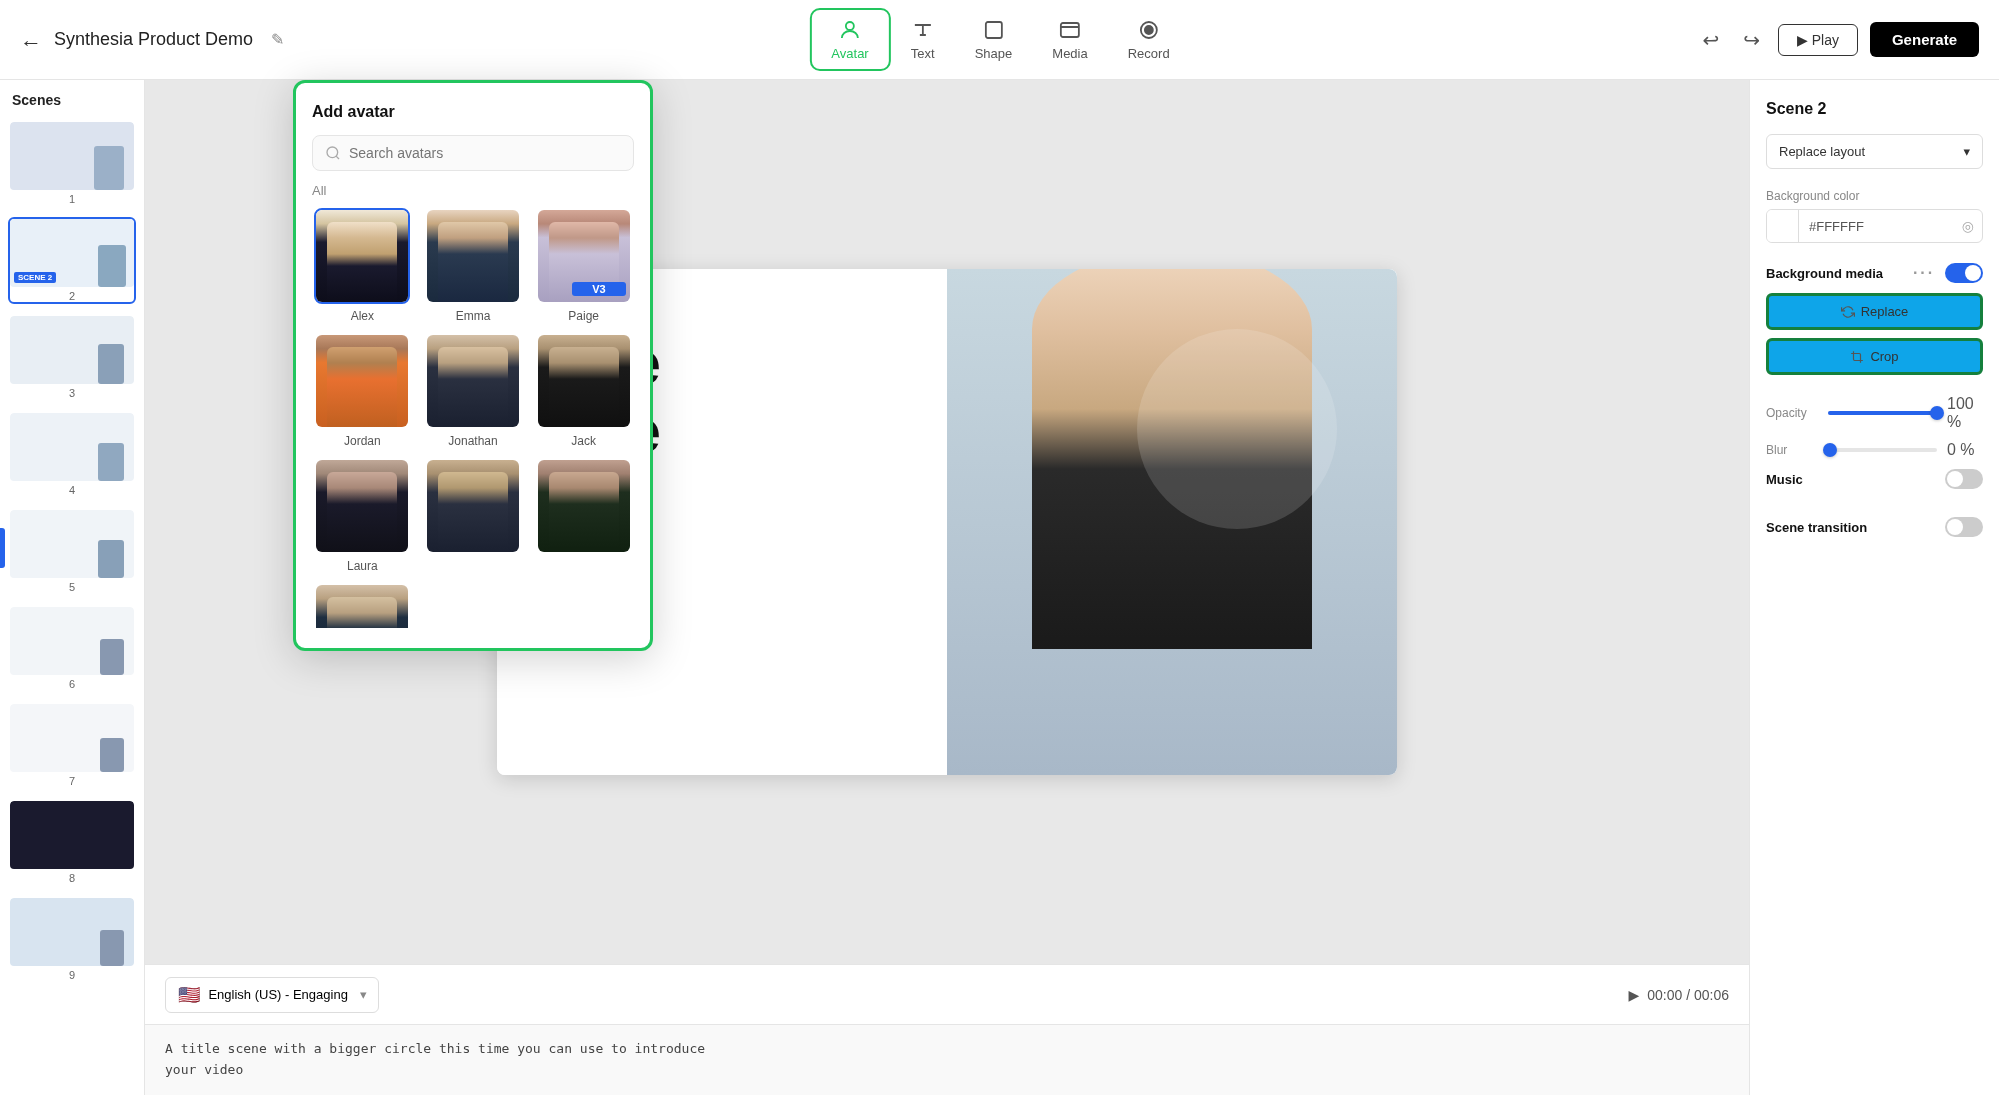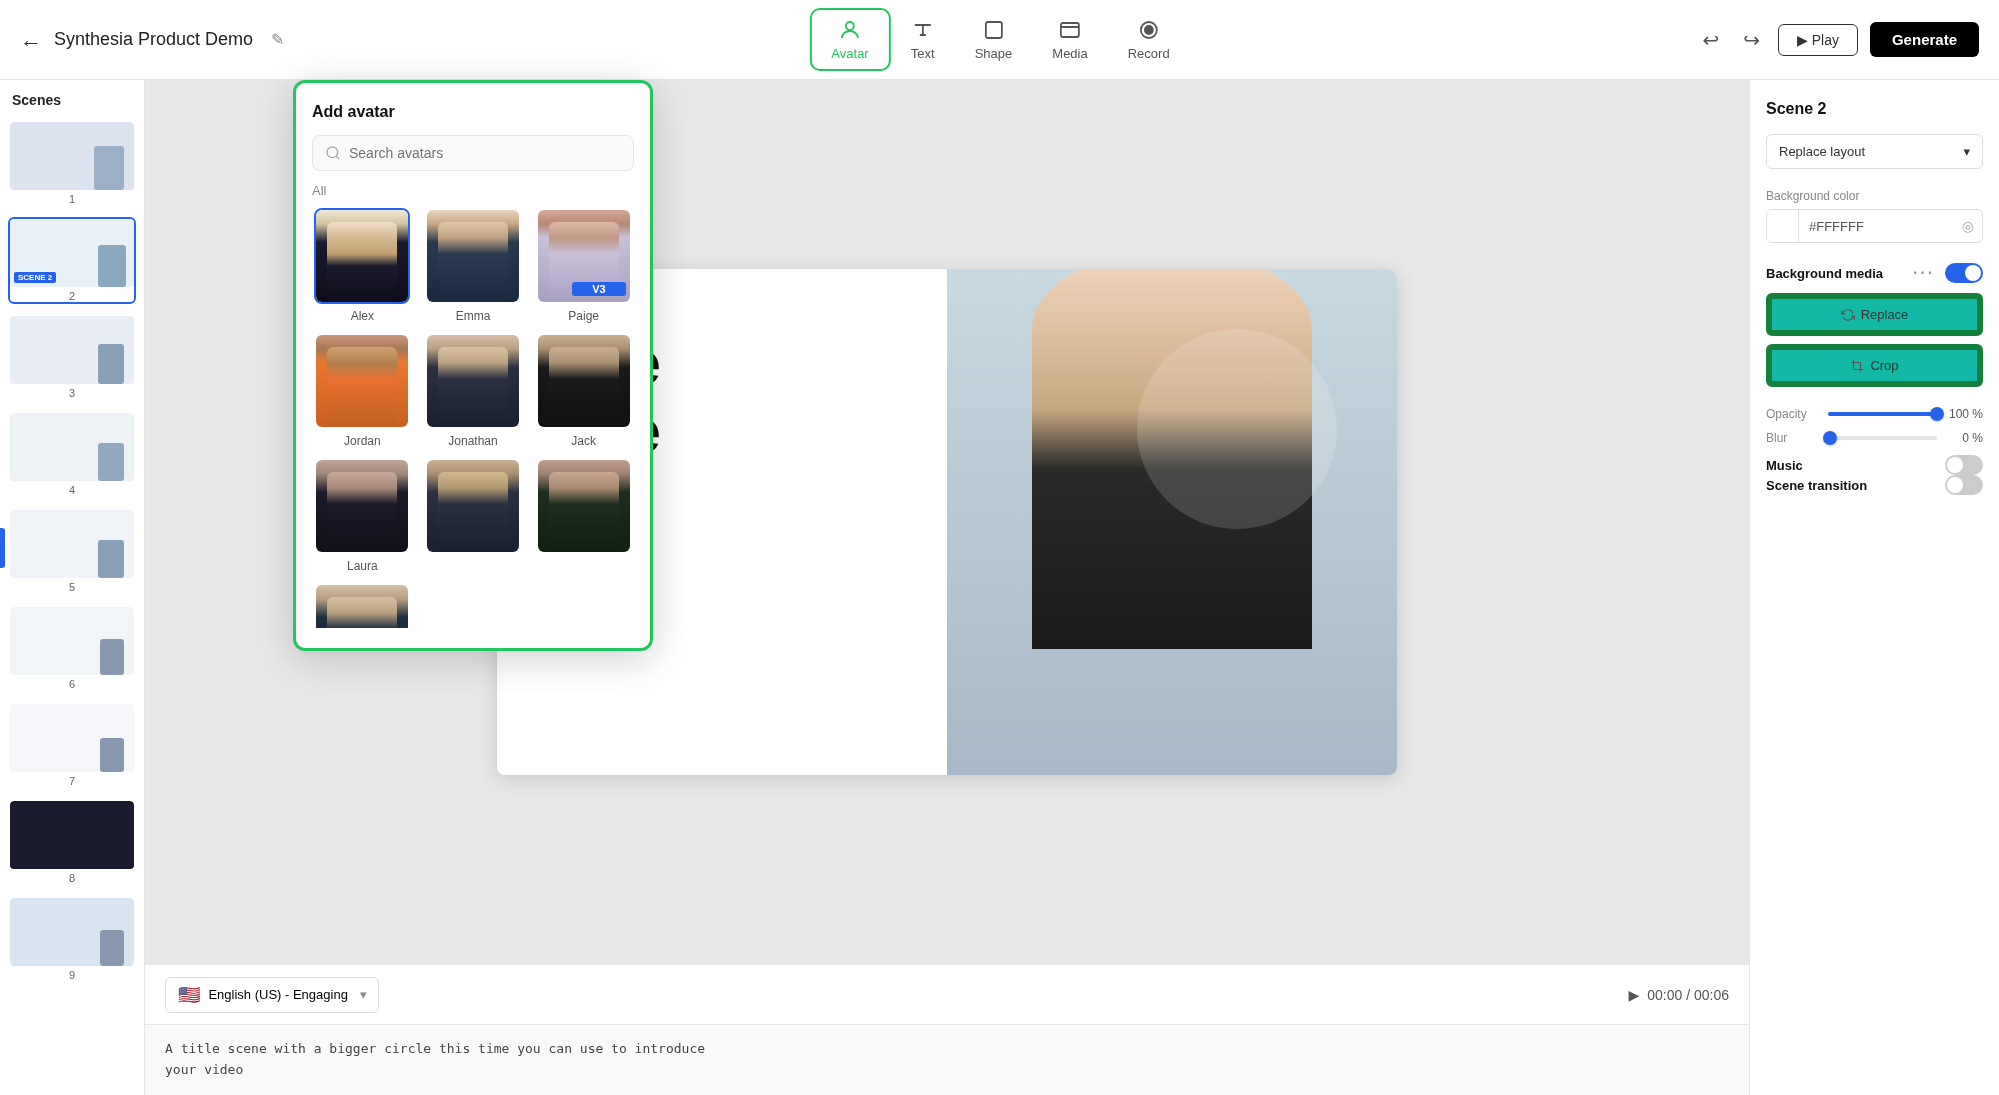--- a/index.html
+++ b/index.html
@@ -265,24 +265,24 @@
       background: #fff;
       border-radius: 50%;
       position: absolute;
       top: 2px;
       right: 2px;
       transition: right 0.2s;
     }
     .toggle-switch.off .toggle-knob { right: auto; left: 2px; }
     .panel-action-btn {
       width: 100%;
-      border: 6px solid #15803d;
+      border: 3px solid #15803d;
       border-radius: 6px;
       padding: 8px 0;
-      background: #14b8a6;
+      background: #0ea5e9;
       cursor: pointer;
       font-size: 13px;
       color: #333;
       display: flex;
       align-items: center;
       justify-content: center;
       gap: 6px;
       margin-bottom: 8px;
     }
     .slider-row { display: flex; align-items: center; gap: 10px; margin-bottom: 10px; }
@@ -298,22 +298,22 @@
     .slider-thumb {
       width: 14px;
       height: 14px;
       background: #2563eb;
       border-radius: 50%;
       position: absolute;
       top: -5px;
       transform: translateX(-50%);
       box-shadow: 0 1px 3px rgba(0,0,0,0.2);
     }
-    .slider-value { font-size: 12px; color: #555; width: 36px; text-align: right; }
-    .music-row { display: flex; align-items: center; justify-content: space-between; margin-bottom: 0; }
+    .slider-value { font-size: 16px; color: #555; width: 36px; }
+    .music-row { display: flex; align-items: center; justify-content: space-between; margin-bottom: 28px; }
     .music-label { font-size: 13px; font-weight: 600; color: #111; }
     .transition-row { display: flex; align-items: center; justify-content: space-between; }
     .transition-label { font-size: 13px; font-weight: 600; color: #111; }
 
     
     .avatar-popup {
       position: absolute;
       left: 148px;
       top: 0;
       width: 360px;

